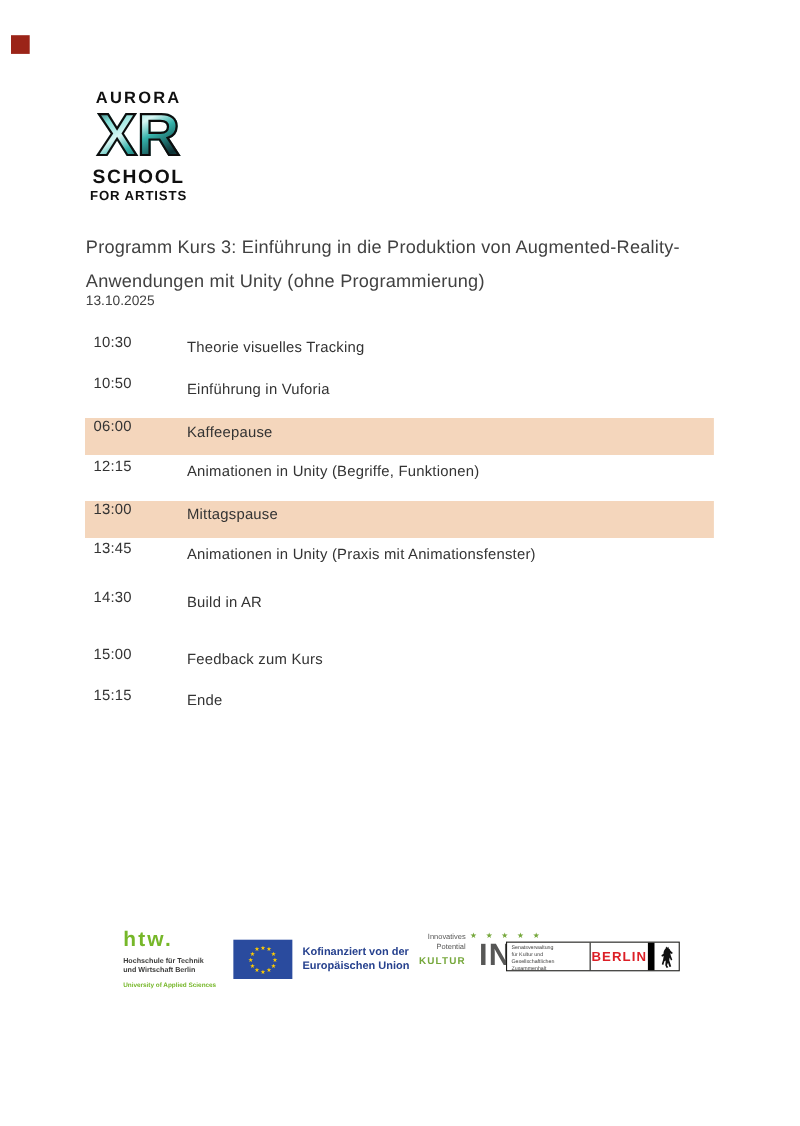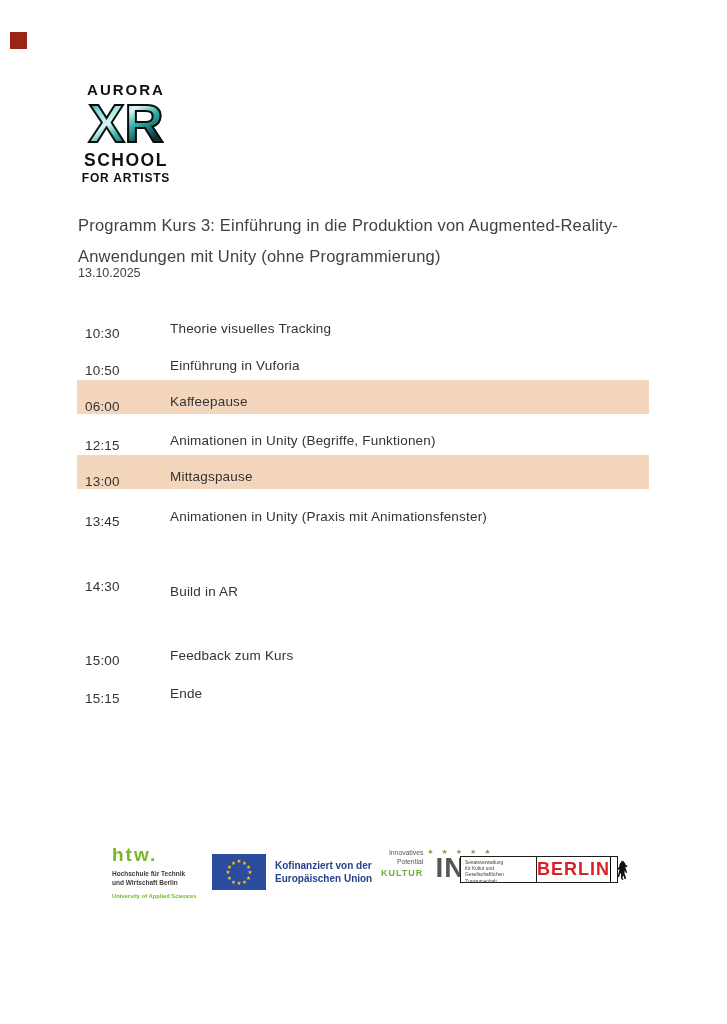--- a/index.html
+++ b/index.html
@@ -79,38 +79,37 @@
   }
 
   
   .schedule {
     position: absolute;
     left: 77px; top: 303px;
     width: 572px;
   }
   .row {
     display: flex;
-    align-items: flex-end;
+    align-items: flex-start;
     min-height: 37.6px;
     box-sizing: border-box;
     font-size: 13.5px;
     color: #333333;
     letter-spacing: 0.2px;
   }
   .row.highlight {
     background-color: #f4d6bc;
     background-clip: padding-box;
     border-top: 2px solid transparent;
     border-bottom: 2px solid transparent;
   }
   .row.two-line {
     align-items: flex-start;
     min-height: 58px;
     padding-top: 6.3px;
-    margin-top: 44px;
   }
   .time {
     flex: 0 0 93px;
     box-sizing: border-box;
     padding-left: 8px;
   }
   .desc { flex: 1; line-height: 25px; }
   .desc-line1, .desc-line2 { display: block; }
 
   
@@ -165,25 +164,25 @@
     font-size: 4.8px;
     line-height: 6.2px;
     color: #3c3c3b;
     border-right: 1px solid #1d1d1b;
   }
   .b-name {
     flex: 1;
     display: flex;
     align-items: center;
     justify-content: center;
-    font-size: 18px;
+    font-size: 12px;
     font-weight: bold;
     letter-spacing: 1px;
     color: #dc1f26;
-    border-right: 1px solid #000000;
+    border-right: 6px solid #000000;
   }
   .b-bear {
     flex: 0 0 22px;
     display: flex;
     align-items: center;
     justify-content: center;
   }
 </style>
 </head>
 <body>

